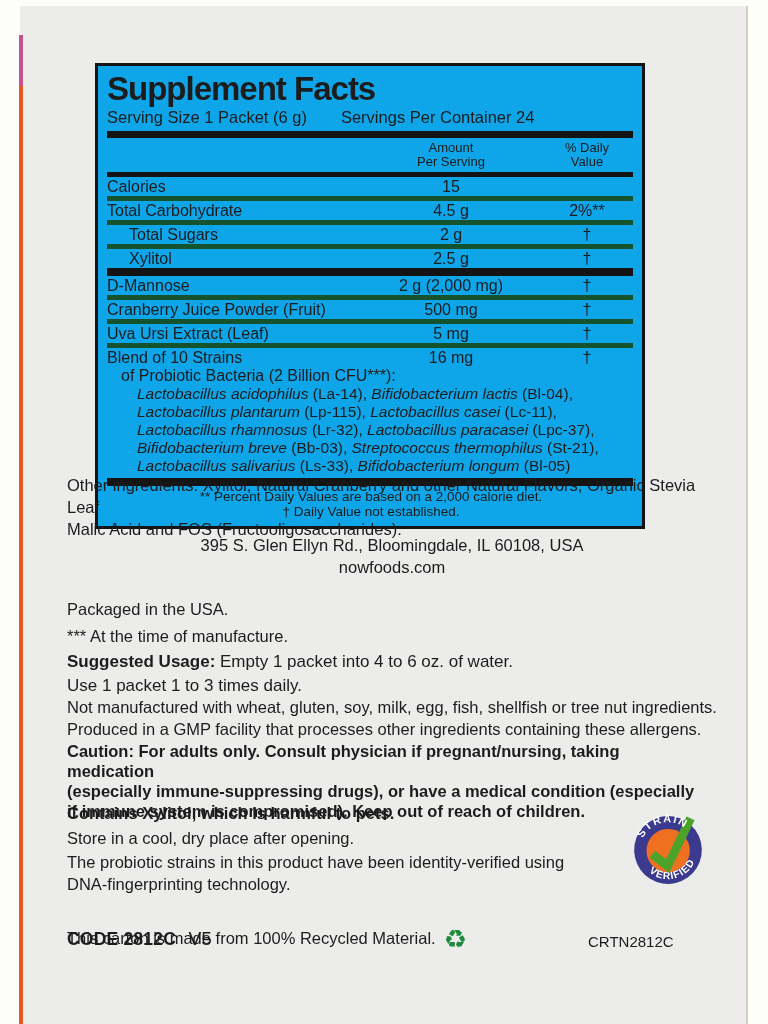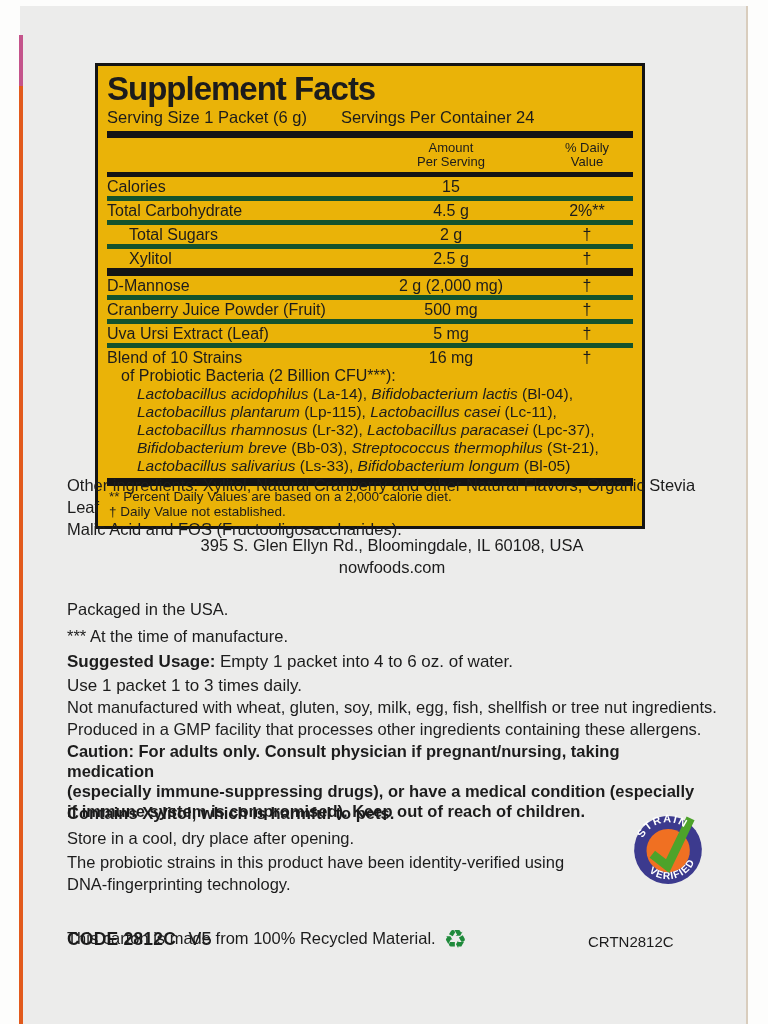--- a/index.html
+++ b/index.html
@@ -12,40 +12,40 @@
   }
   .carton{position:absolute;left:20px;top:6px;width:726px;height:1018px;
     background:#ececeb;border-right:2px solid #d9cdbd;}
   .stripe{position:absolute;width:4px;}
   .stripe-pink{left:19px;top:35px;height:51px;background:#c4548b;}
   .stripe-orange{left:19px;top:86px;height:938px;background:#e25a1c;}
 
   
   .facts-box{
     position:absolute;left:95px;top:63px;width:550px;
-    border:3px solid #141414;background:#eab308;
+    border:3px solid #141414;background:#0ea5e9;
     padding:5px 9px 6px 9px;box-sizing:border-box;
   }
   .facts-title{font-size:33px;font-weight:bold;letter-spacing:-1px;line-height:36px;}
   .serving-row{display:flex;gap:34px;font-size:16.5px;line-height:20px;padding-bottom:2px;}
   .bar{background:#141414;}
   .bar-thick{height:7px;margin:2px 0 0 0;}
   .bar-med{height:5px;}
   .bar-sect{height:8px;margin:0;}
   .grid{display:grid;grid-template-columns:1fr 180px 92px;align-items:end;}
   .hdr{padding:3px 0 3px 0;font-size:13px;line-height:14px;}
   .hdr .col{text-align:center;font-weight:normal;}
   .srow{font-size:16px;line-height:18px;border-bottom:5px solid #14532d;padding:1px 0 0 0;}
   .srow.nb{border-bottom:none;}
   .srow .amt,.srow .dv,.hdr .amt,.hdr .dv{text-align:center;}
   .indent{padding-left:22px;}
   .blend-line2{font-size:16px;line-height:18px;padding-left:14px;}
   .strain-line{font-size:15.5px;line-height:18px;padding-left:30px;}
   .strain-line .sp{font-style:italic;}
-  .footnotes{font-size:13.5px;line-height:15px;padding:3px 0 1px 2px;}
+  .footnotes{font-size:13.5px;line-height:15px;padding:3px 0 1px 2px;text-align:center;}
 
   
   .abs{position:absolute;left:67px;}
   .txt{font-size:16.5px;line-height:22px;}
   .bold{font-weight:bold;}
   .other-ing{top:474px;width:648px;}
   .company{top:534px;width:650px;text-align:center;}
   .packaged{top:598px;}
   .manufacture{top:625px;}
   .usage{top:650px;font-size:17px;line-height:24px;}

